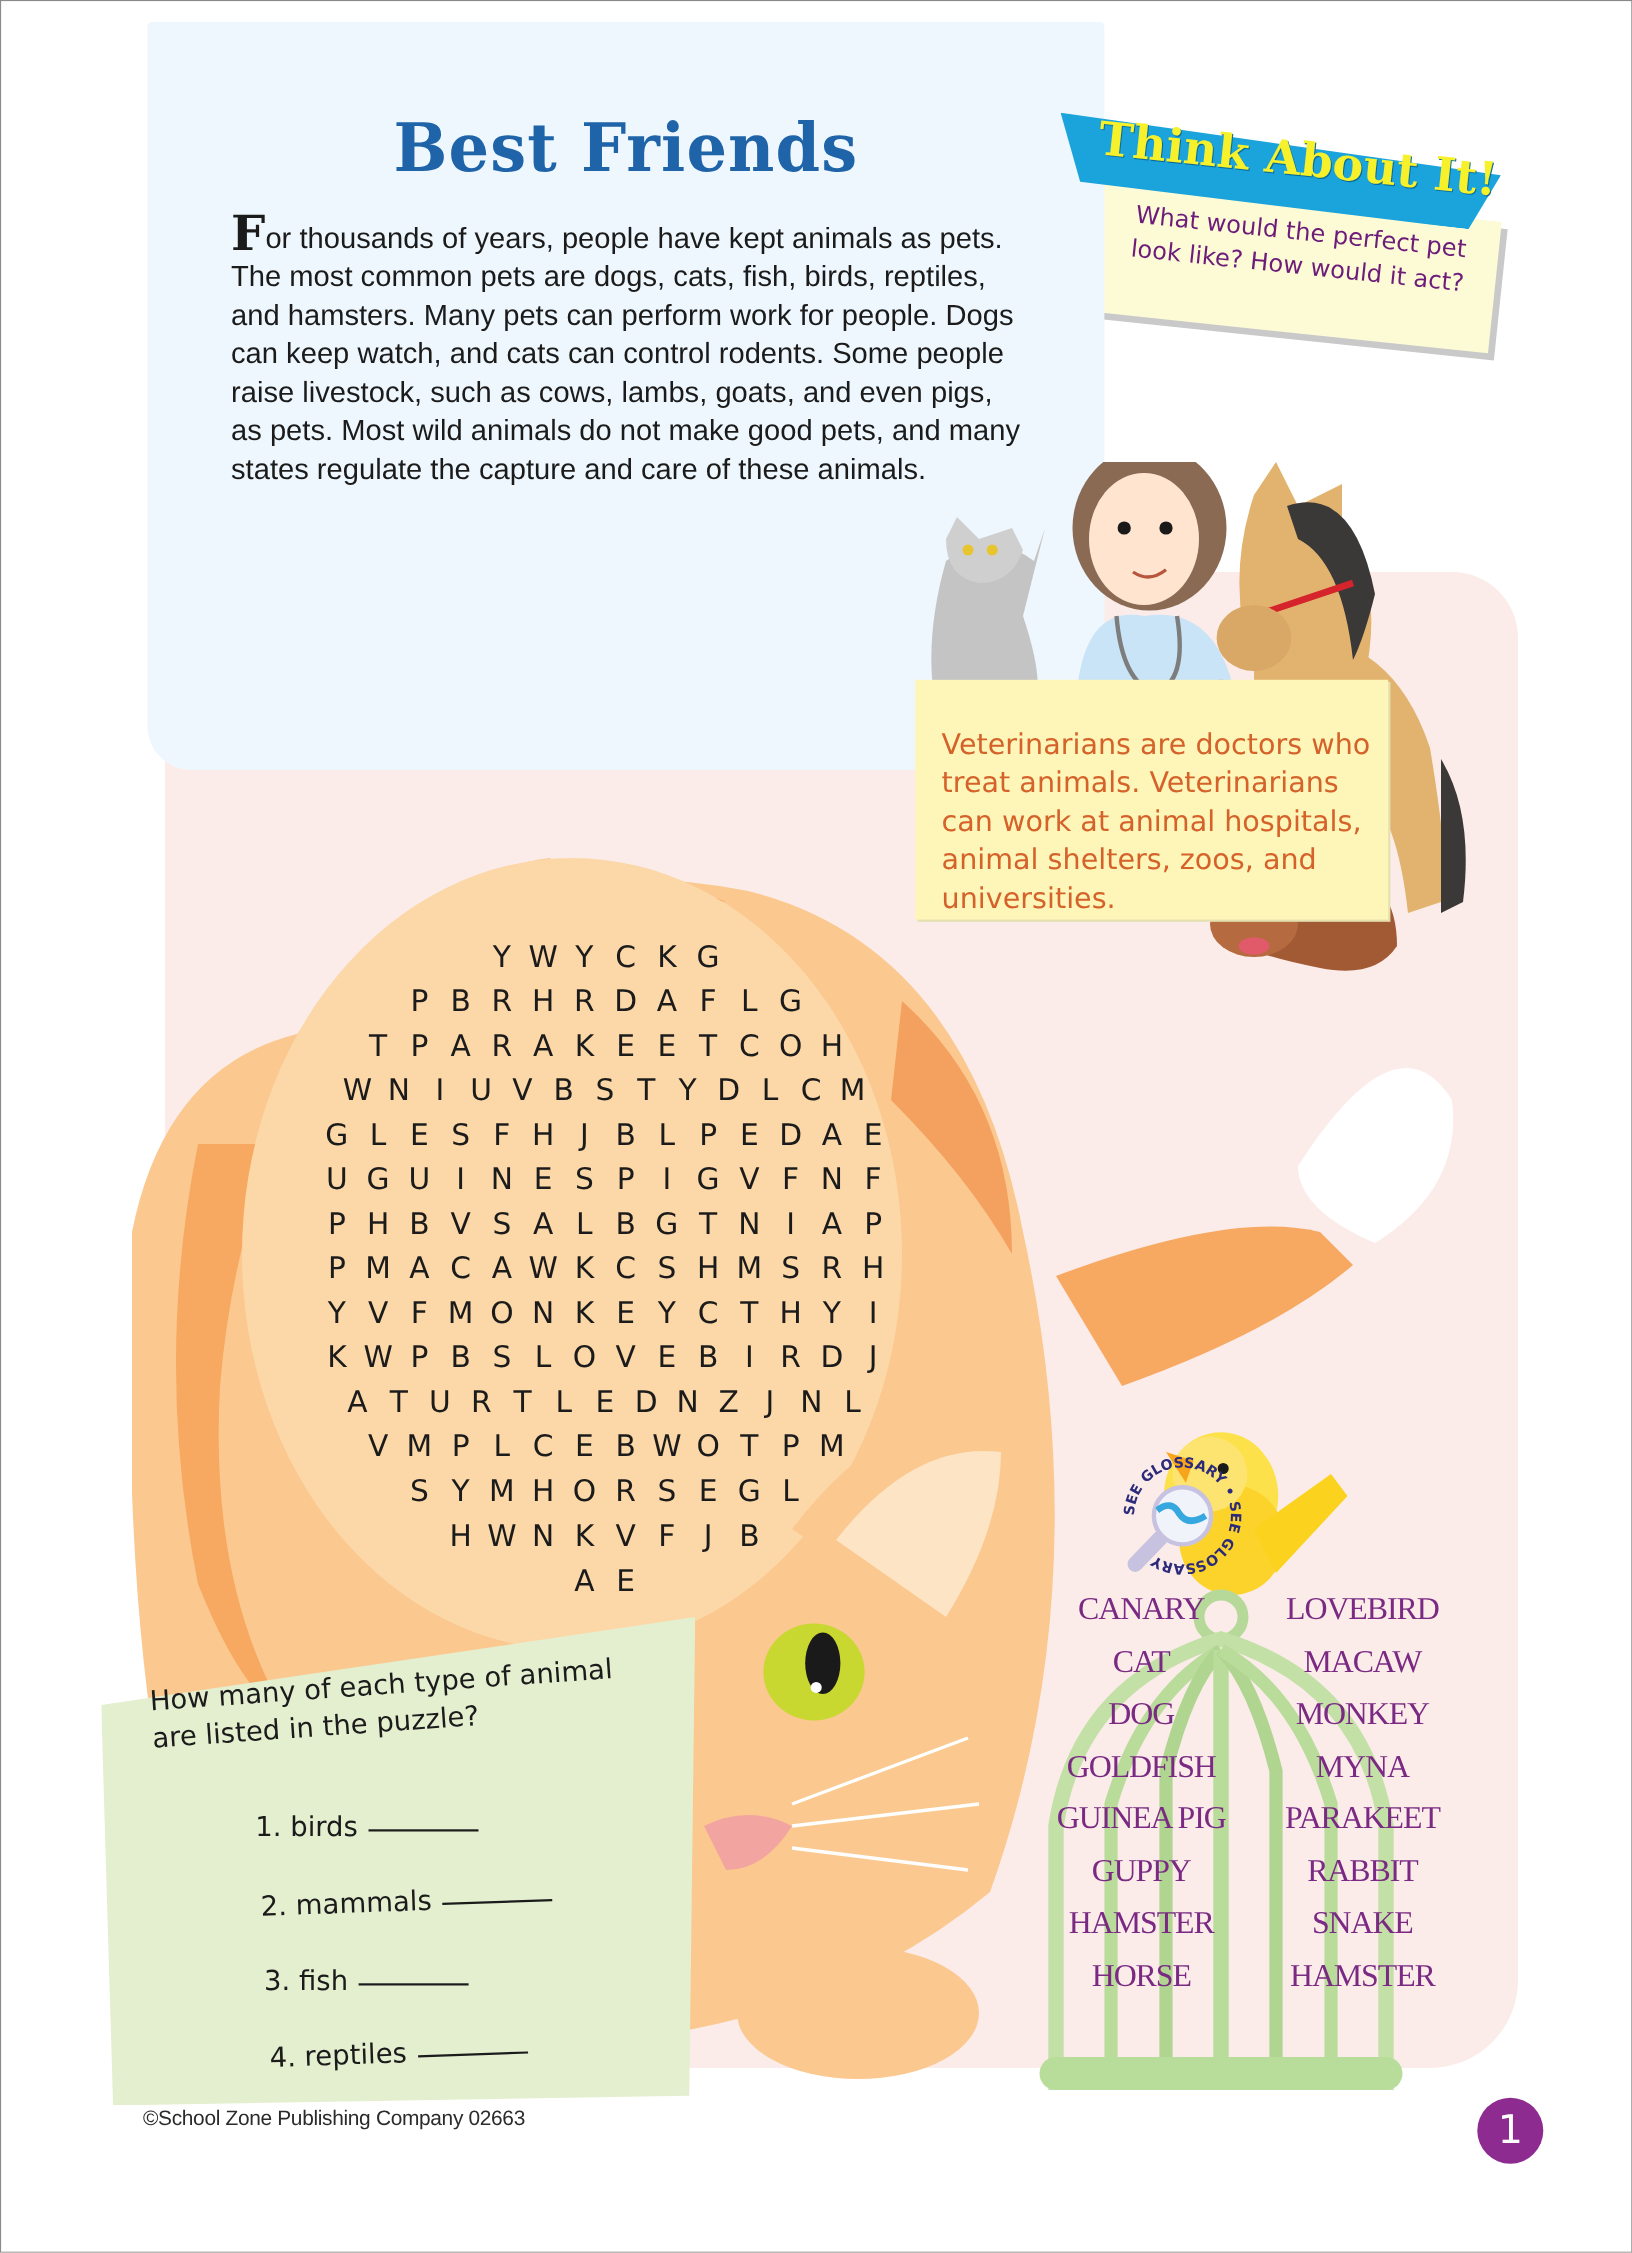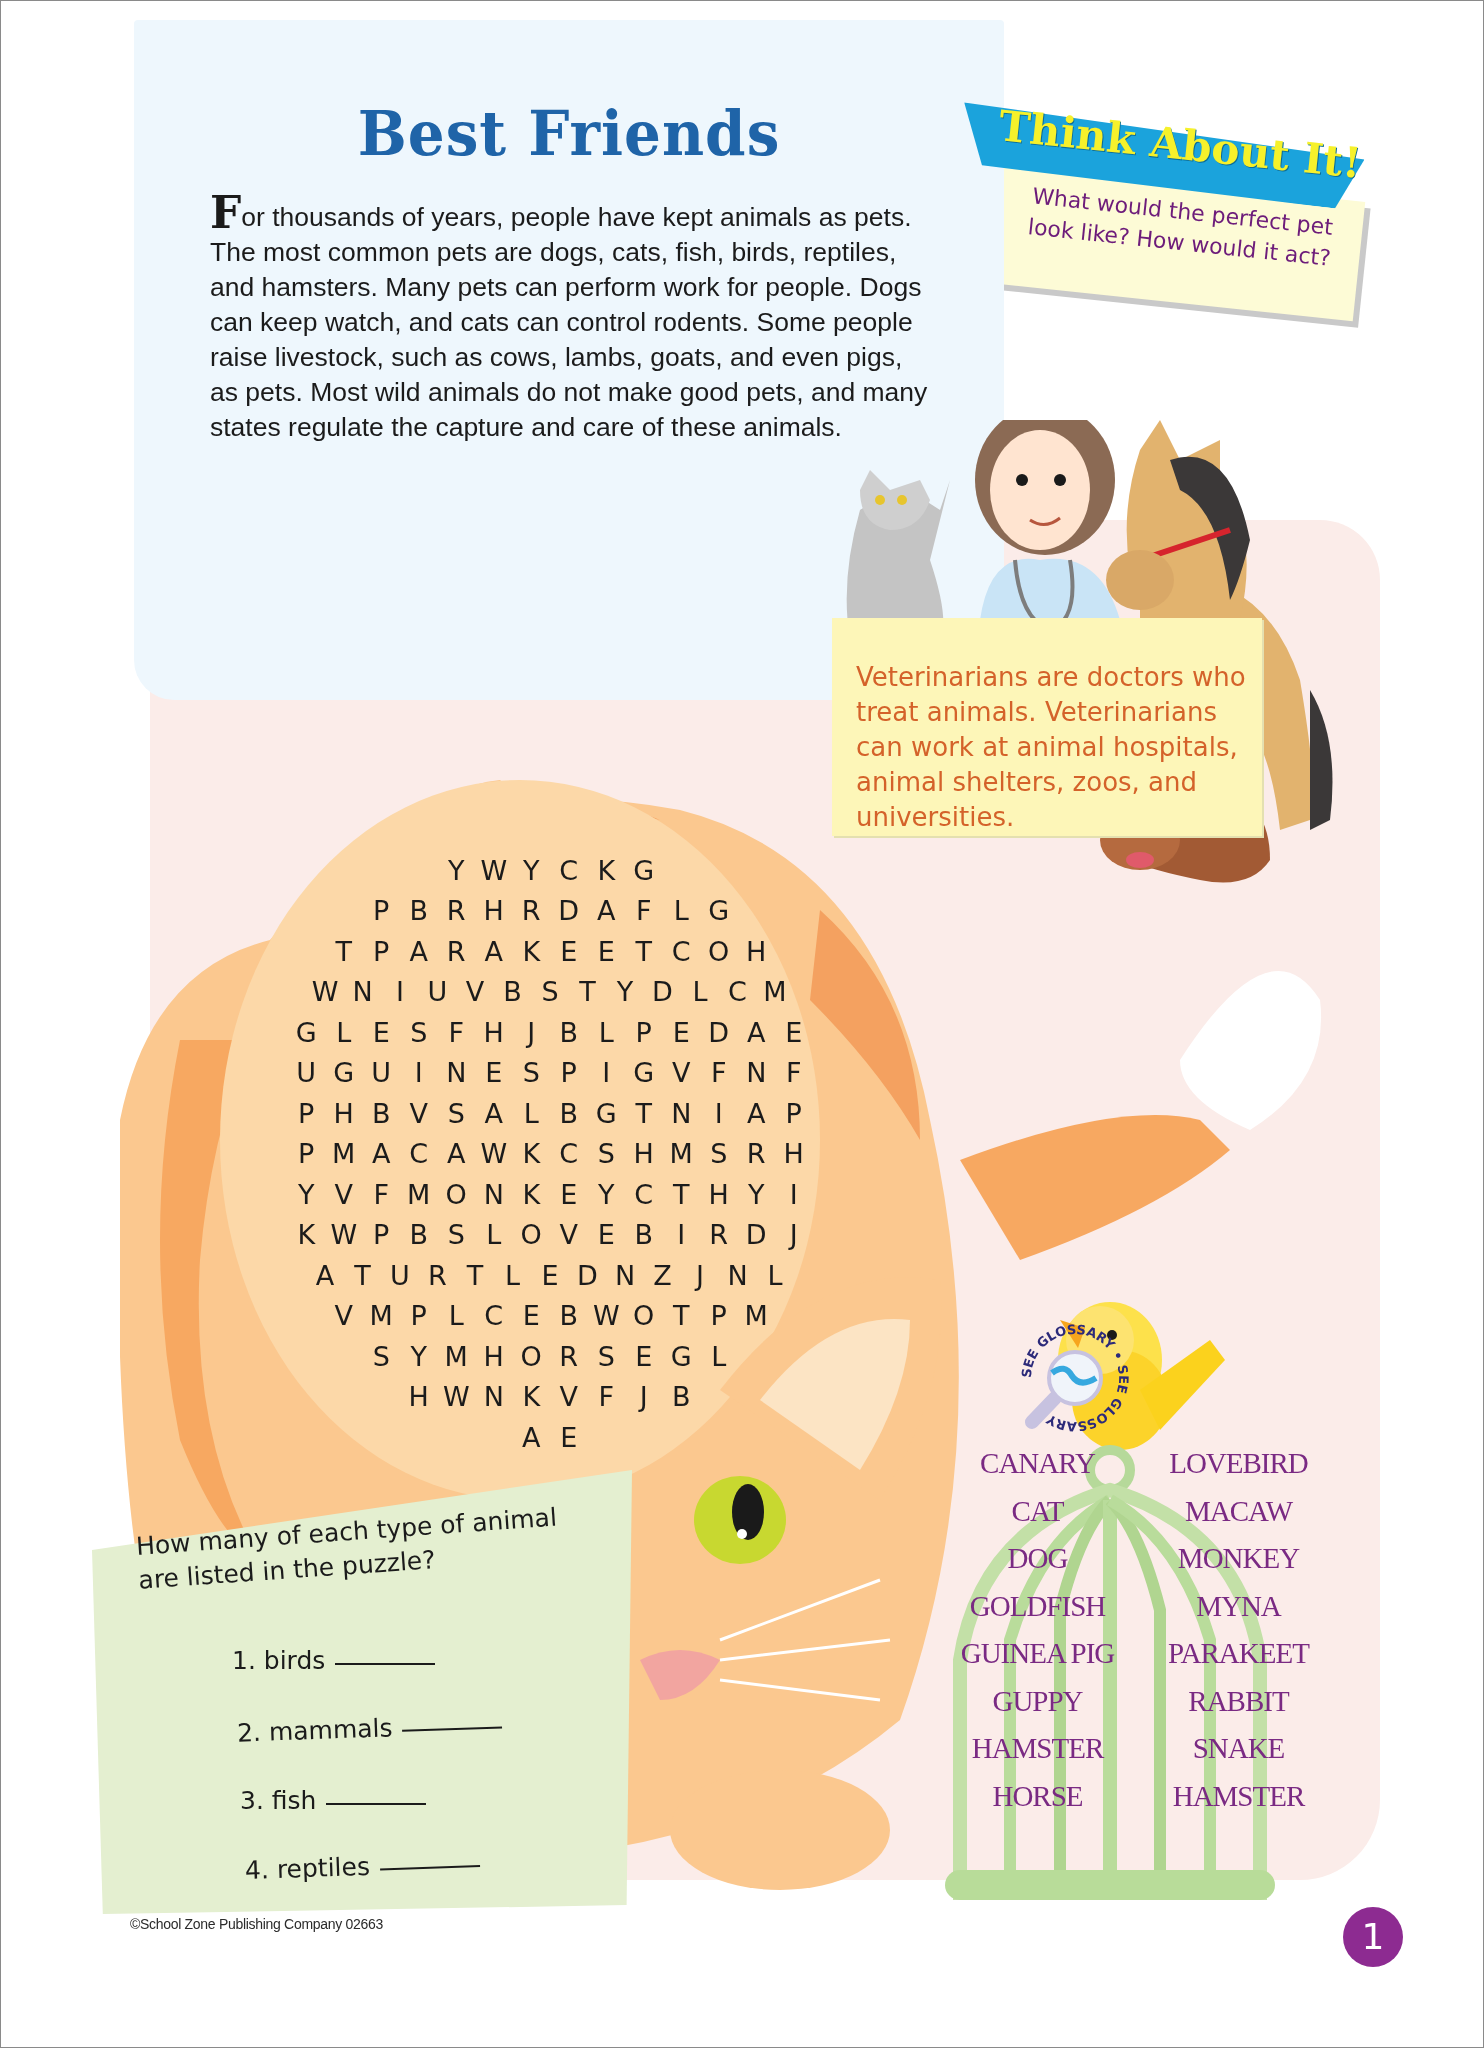--- a/index.html
+++ b/index.html
@@ -32,21 +32,21 @@
   .word{font-family:Liberation Serif, serif;font-size:29px;line-height:47.5px;color:#7a2a83;letter-spacing:-1px;}
   .word-col.right .word{margin-left:12px;}
 
   .glossary{position:absolute;left:1010px;top:1318px;width:130px;height:120px;}
 
   .q-card{position:absolute;left:92px;top:1470px;width:540px;height:444px;background:#e4efd0;clip-path:polygon(0 18%,100% 0,99% 98%,2% 100%);}
   .q-title{position:absolute;left:135px;top:1530px;width:460px;font-family:"DejaVu Sans",sans-serif;font-size:25px;line-height:34px;color:#1b1b1b;transform:rotate(-4deg);transform-origin:left top;}
   .q-item{position:absolute;font-family:"DejaVu Sans",sans-serif;font-size:25px;color:#1b1b1b;white-space:nowrap;}
   .blank{display:inline-block;width:100px;border-bottom:2px solid #1b1b1b;margin-left:10px;vertical-align:4px;}
 
-  .footer{position:absolute;left:130px;top:1916px;font-family:"Liberation Sans",sans-serif;font-size:14px;color:#2b2b2b;letter-spacing:-0.3px;}
+  .footer{position:absolute;left:130px;top:1916px;font-family:"Liberation Sans",sans-serif;font-size:19px;color:#2b2b2b;letter-spacing:-0.3px;}
   .page-num{position:absolute;left:1343px;top:1907px;width:60px;height:60px;border-radius:50%;background:#8d2b91;color:#fff;font-family:"DejaVu Sans",sans-serif;font-size:36px;line-height:60px;text-align:center;}
 </style>
 </head>
 <body>
 
 <div class="frame"></div>
 
 <div class="pink-bg"></div>
 <div class="blue-panel"></div>
 

